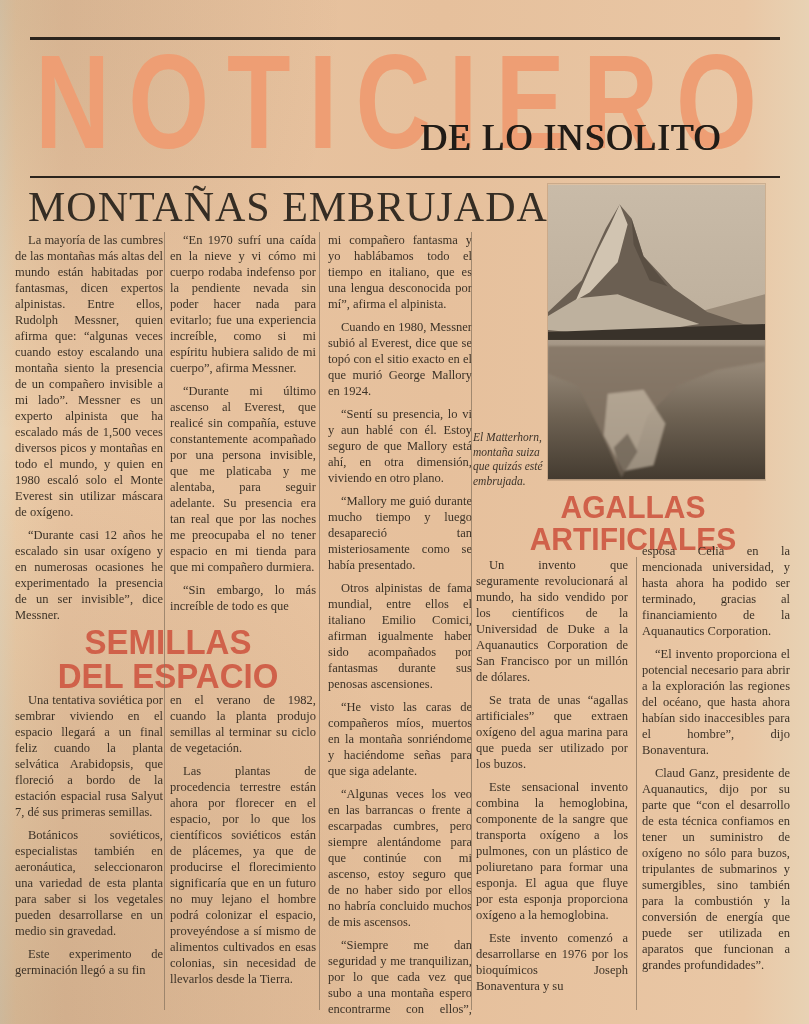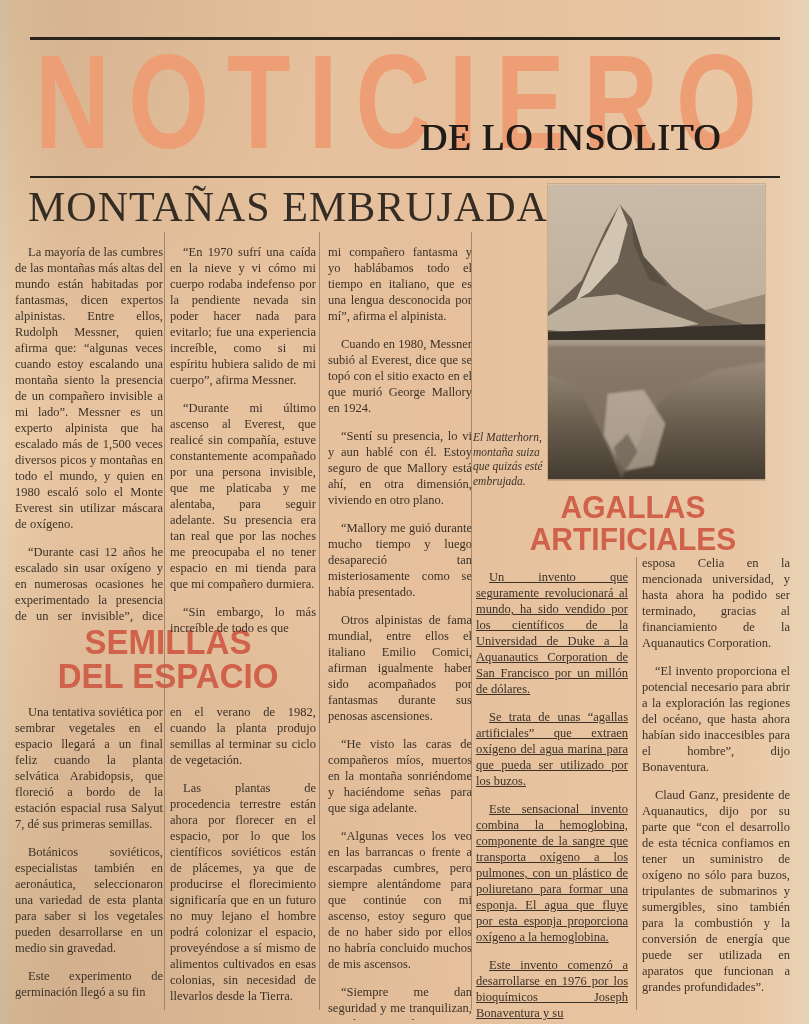--- a/index.html
+++ b/index.html
@@ -52,28 +52,28 @@
     position:absolute;text-align:center;
     font-family:"Liberation Sans", sans-serif;font-weight:800;
     color:var(--accent);transform:scaleY(1.05);
   }
   .sem-head{left:20px;top:626px;width:296px;font-size:33px;line-height:33px;}
   .aga-head{left:476px;top:492px;width:314px;font-size:30px;line-height:31px;}
   .col{
     position:absolute;text-align:justify;
     font-size:12.5px;line-height:16px;color:var(--ink);
   }
-  .col p{margin:12px 0 7px;text-indent:13px;}
+  .col p{margin:0 0 7px;text-indent:13px;}
   .col p.cont{text-indent:0;}
   .c1a{left:15px;top:232px;width:148px;height:396px;overflow:hidden;}
   .c2a{left:170px;top:232px;width:146px;height:414px;overflow:hidden;}
   .c3a{left:328px;top:232px;width:144px;height:788px;overflow:hidden;}
   .c1b{left:15px;top:692px;width:148px;height:328px;overflow:hidden;}
   .c2b{left:170px;top:692px;width:146px;height:328px;overflow:hidden;}
-  .c4a{left:476px;top:557px;width:152px;height:463px;overflow:hidden;text-decoration:underline;}
+  .c4a{left:476px;top:557px;width:152px;height:463px;overflow:hidden;}
   .c5a{left:642px;top:543px;width:148px;height:463px;overflow:hidden;}
   .photo{
     position:absolute;left:548px;top:184px;width:217px;height:296px;
     box-shadow:0 0 0 1px rgba(120,95,70,.25);
   }
   .caption{
     position:absolute;left:473px;top:430px;width:72px;
     font-style:italic;font-size:11.5px;line-height:14.5px;color:#3e342a;
   }
 </style>
@@ -147,21 +147,21 @@
     <p>Cuando en 1980, Messner subió al Everest, dice que se topó con el sitio exacto en el que murió George Mallory en 1924.</p>
     <p>“Sentí su presencia, lo vi y aun hablé con él. Estoy seguro de que Mallory está ahí, en otra dimensión, viviendo en otro plano.</p>
     <p>“Mallory me guió durante mucho tiempo y luego desapareció tan misteriosamente como se había presentado.</p>
     <p>Otros alpinistas de fama mundial, entre ellos el italiano Emilio Comici, afirman igualmente haber sido acompañados por fantasmas durante sus penosas ascensiones.</p>
     <p>“He visto las caras de compañeros míos, muertos en la montaña sonriéndome y haciéndome señas para que siga adelante.</p>
     <p>“Algunas veces los veo en las barrancas o frente a escarpadas cumbres, pero siempre alentándome para que continúe con mi ascenso, estoy seguro que de no haber sido por ellos no habría concluido muchos de mis ascensos.</p>
     <p>“Siempre me dan seguridad y me tranquilizan, por lo que cada vez que subo a una montaña espero encontrarme con ellos”, concluye el afamado deportista italiano.</p>
   </div>
 
   <div class="col c1b">
-    <p>Una tentativa soviética por sembrar vegetales en el espacio llegará a un final feliz cuando la planta selvática Arabidopsis, que floreció a bordo de la estación espacial rusa Salyut 7, dé sus primeras semillas.</p>
+    <p>Una tentativa soviética por sembrar viviendo en el espacio llegará a un final feliz cuando la planta selvática Arabidopsis, que floreció a bordo de la estación espacial rusa Salyut 7, dé sus primeras semillas.</p>
     <p>Botánicos soviéticos, especialistas también en aeronáutica, seleccionaron una variedad de esta planta para saber si los vegetales pueden desarrollarse en un medio sin gravedad.</p>
     <p>Este experimento de germinación llegó a su fin</p>
   </div>
   <div class="col c2b">
     <p class="cont">en el verano de 1982, cuando la planta produjo semillas al terminar su ciclo de vegetación.</p>
     <p>Las plantas de procedencia terrestre están ahora por florecer en el espacio, por lo que los científicos soviéticos están de plácemes, ya que de producirse el florecimiento significaría que en un futuro no muy lejano el hombre podrá colonizar el espacio, proveyéndose a sí mismo de alimentos cultivados en esas colonias, sin necesidad de llevarlos desde la Tierra.</p>
   </div>
 
   <div class="col c4a">
     <p>Un invento que seguramente revolucionará al mundo, ha sido vendido por los científicos de la Universidad de Duke a la Aquanautics Corporation de San Francisco por un millón de dólares.</p>

